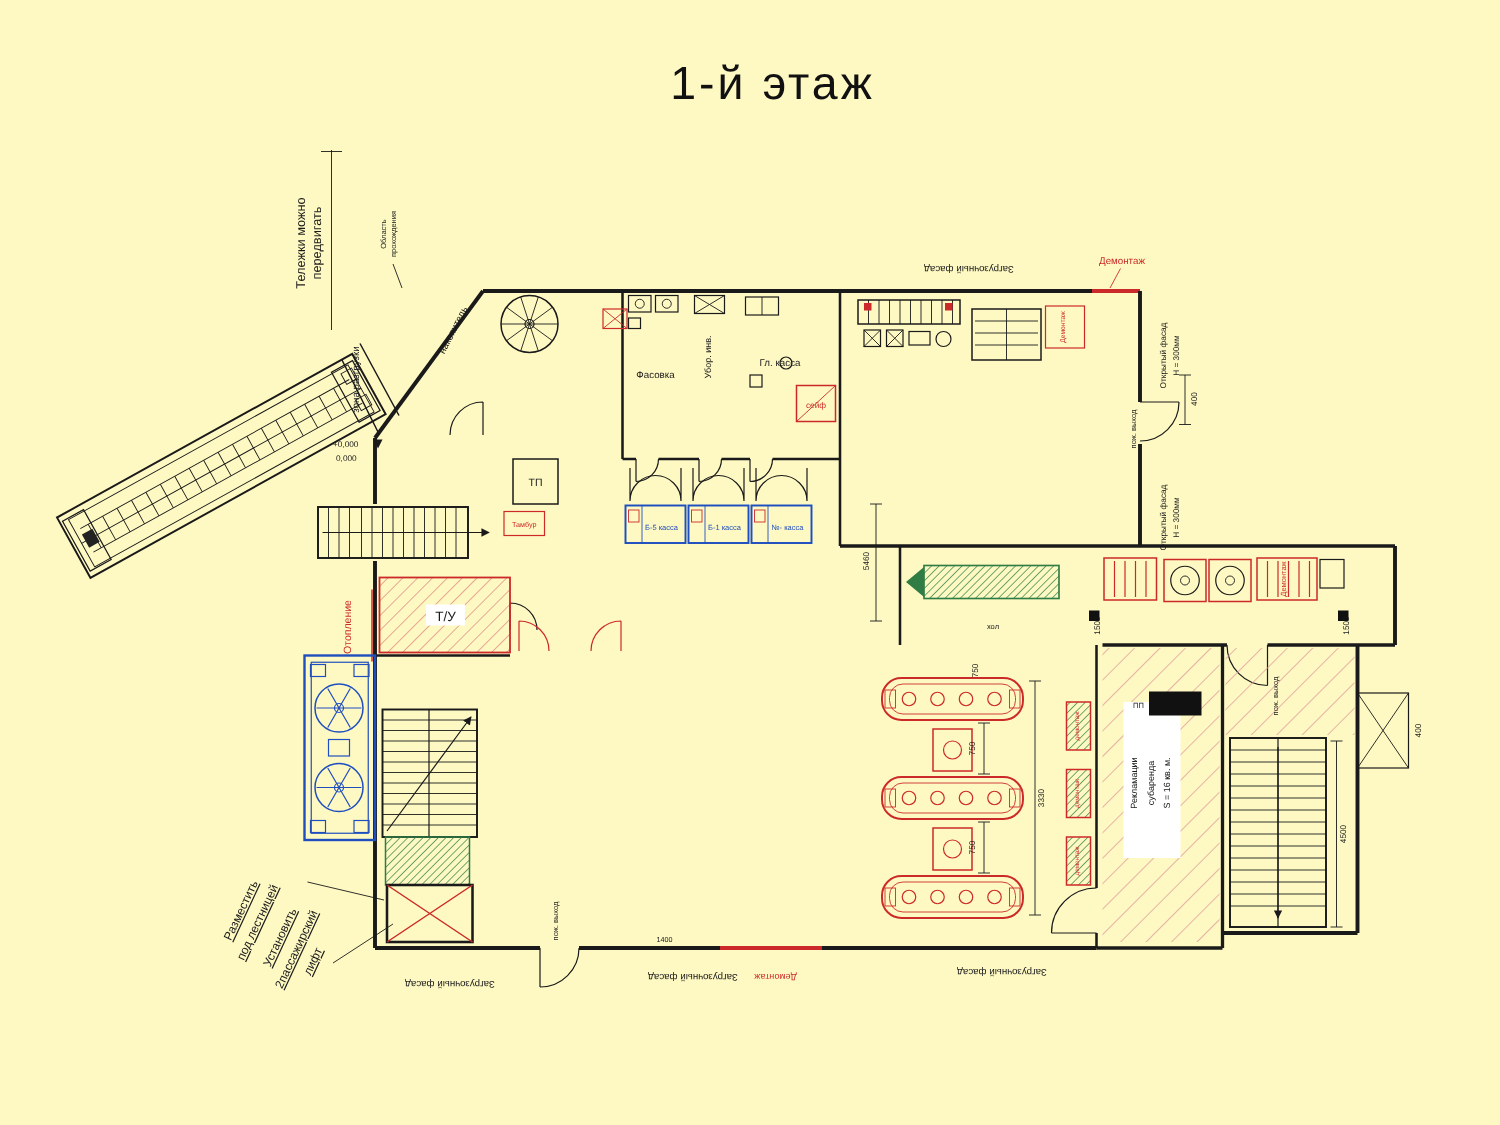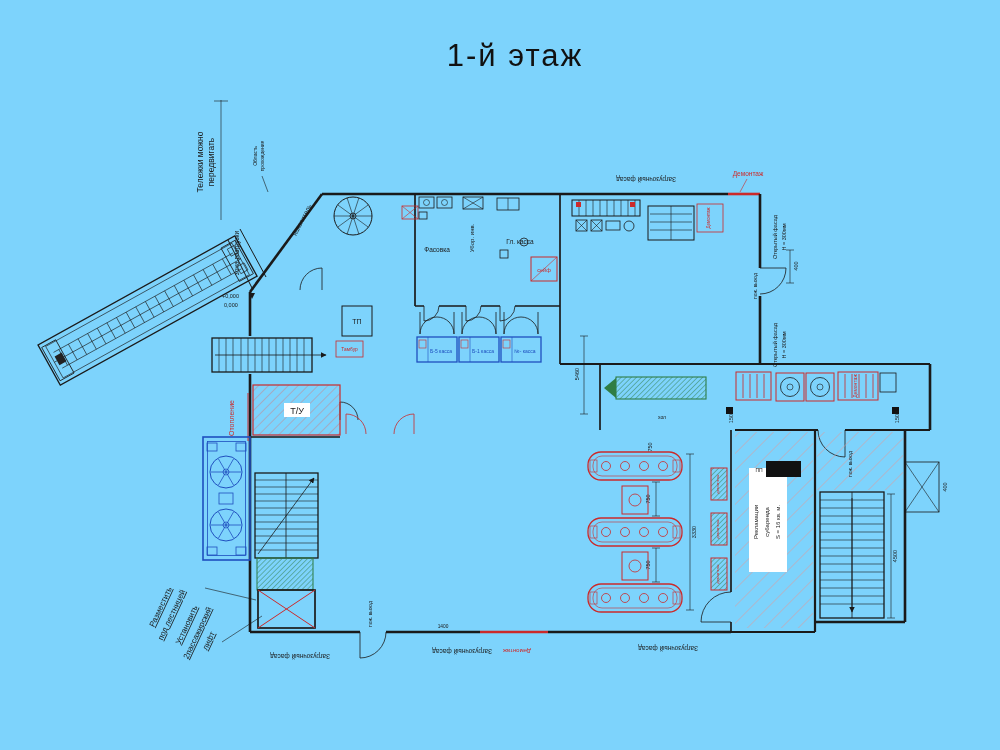--- a/index.html
+++ b/index.html
@@ -1,16 +1,16 @@
 <!DOCTYPE html>
 <html><head>
 <meta charset="utf-8">
 <style>
   html,body{margin:0;padding:0;background:#ffffff;}
-  .stage{position:relative;width:1000px;height:750px;background:#7dd3fc;overflow:hidden;}
+  .stage{position:relative;width:1000px;height:750px;background:#fef9c3;overflow:hidden;}
   svg{display:block;}
   text{font-family:"Liberation Sans","DejaVu Sans",sans-serif;fill:#1a1a1a;}
   .title{font-size:31px;letter-spacing:2px;fill:#111;}
   .t42{font-size:4.2px}.t45{font-size:4.5px}.t48{font-size:4.8px}.t5{font-size:5px}
   .t55{font-size:5.5px}.t6{font-size:6px}.t65{font-size:6.5px}.t7{font-size:7px}
   .t8{font-size:8px}.t85{font-size:8.5px}.t9{font-size:9px}
   .red{fill:#cc2a2a}.blue{fill:#1f4fbf}.mid{text-anchor:middle}.u{text-decoration:underline}
   .ln{stroke:#1a1a1a;fill:none}
   .lnr{stroke:#cc2a2a;fill:none}
   .lnb{stroke:#1f4fbf;fill:none}

